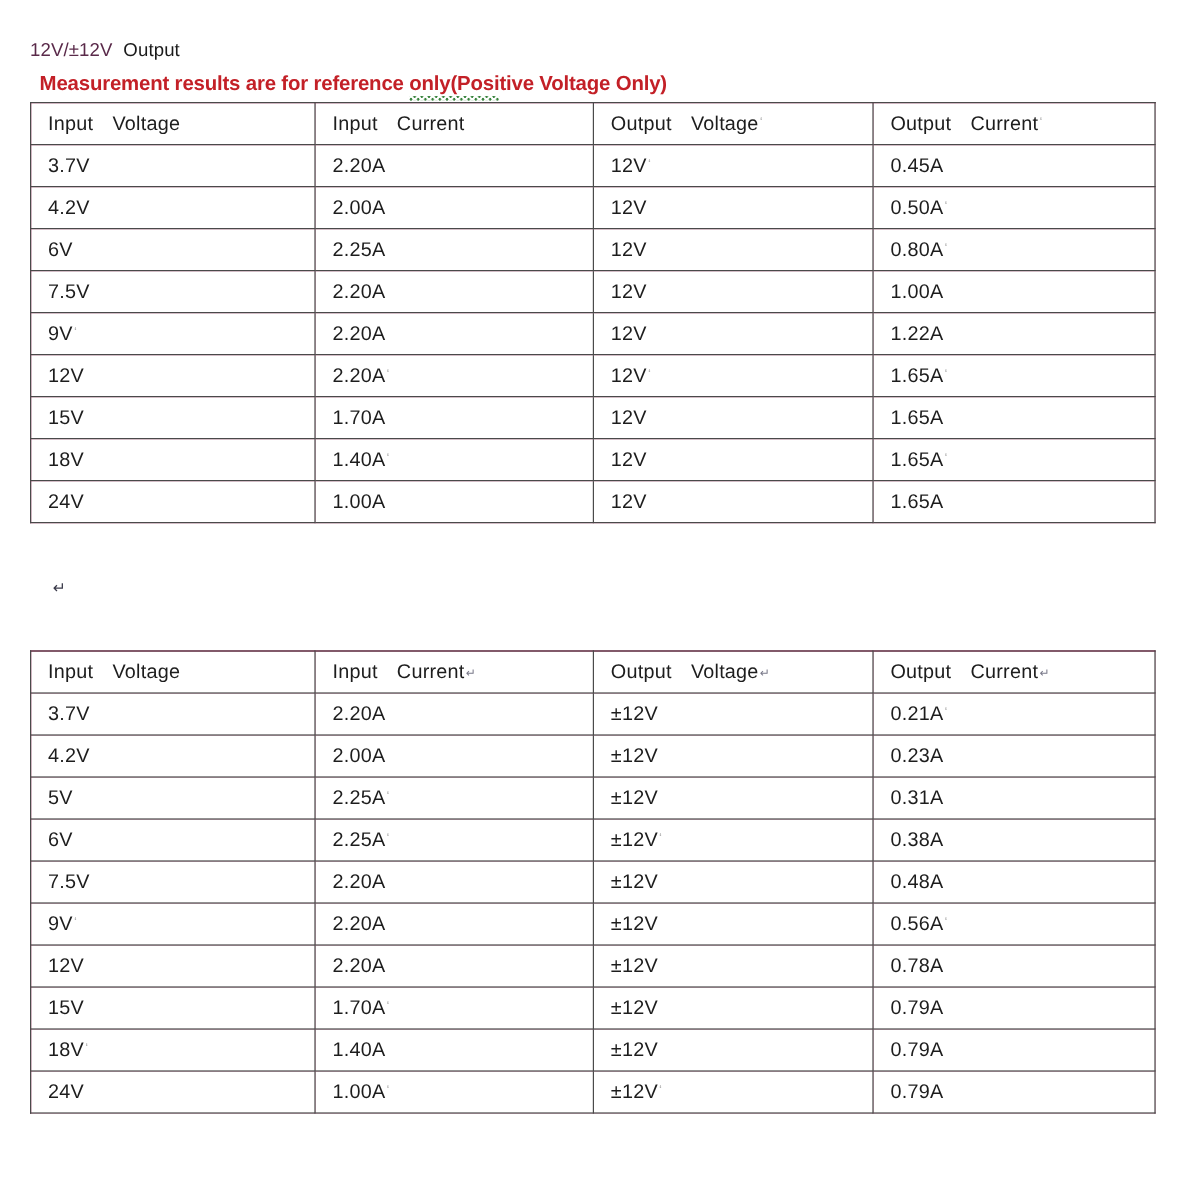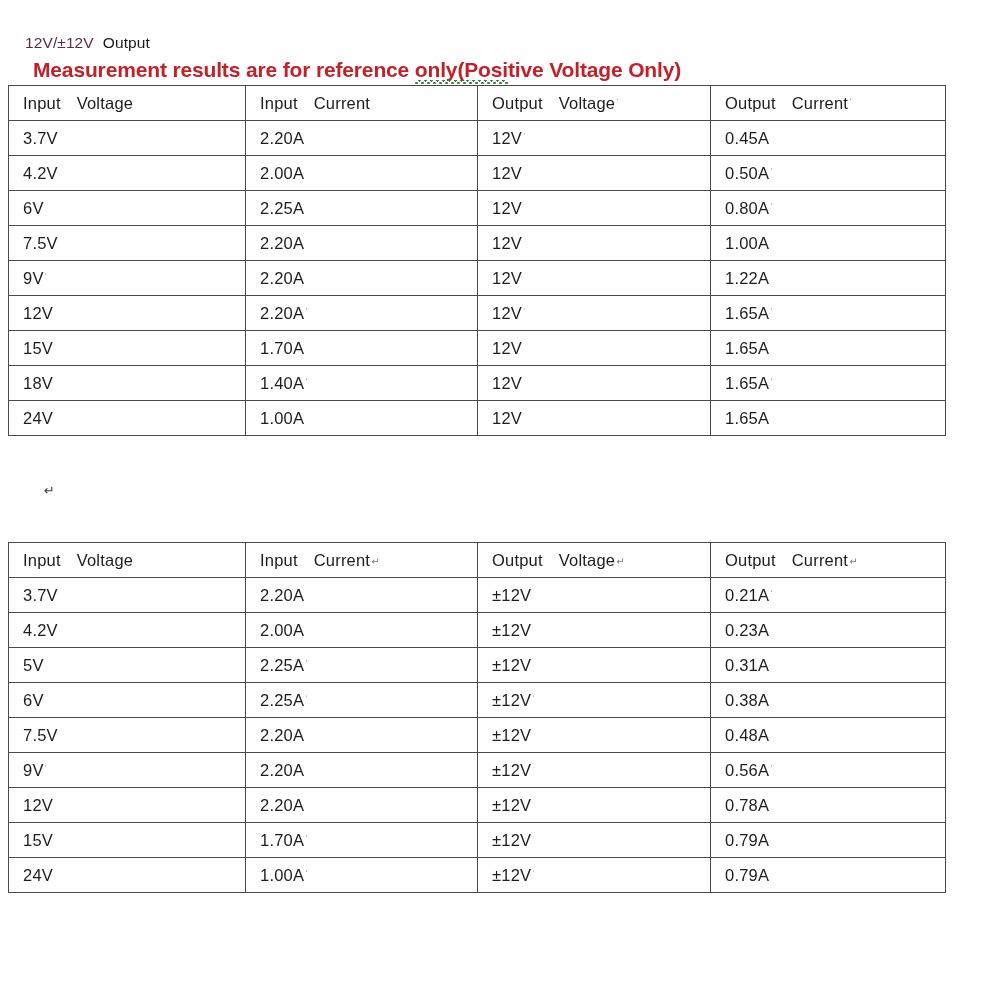--- a/index.html
+++ b/index.html
@@ -40,21 +40,21 @@
   }
   .doc-title .out {
     color: #1a1a1a;
     margin-left: 9px;
   }
 
   
   .section-heading {
     position: absolute;
     left: 33px;
-    font-size: 21px;
+    font-size: 17px;
     line-height: 22px;
     font-weight: 700;
     color: #c32027;
     white-space: nowrap;
     letter-spacing: -0.15px;
   }
   .section-heading .sq {
     position: relative;
     display: inline-block;
   }
@@ -84,21 +84,21 @@
     top: 484px;
     font-size: 13px;
     color: #3a3a4a;
     line-height: 14px;
     font-family: "DejaVu Sans", sans-serif;
   }
 
   
   .data-table {
     position: absolute;
-    left: 8px;
+    left: 25px;
     width: 937px;
     border-collapse: collapse;
     table-layout: fixed;
     background: #be185d;
   }
   #table-1 { top: 85px; }
   #table-2 { top: 542px; }
 
   .data-table col.c1 { width: 237px; }
   .data-table col.c2 { width: 232px; }
@@ -290,20 +290,26 @@
           <td><span>±12V</span></td>
           <td><span>0.78A</span></td>
         </tr>
         <tr>
           <td><span>15V</span></td>
           <td><span>1.70A</span><span class="artifact">‘</span></td>
           <td><span>±12V</span></td>
           <td><span>0.79A</span></td>
         </tr>
         <tr>
+          <td><span>18V</span><span class="artifact">‘</span></td>
+          <td><span>1.40A</span></td>
+          <td><span>±12V</span></td>
+          <td><span>0.79A</span></td>
+        </tr>
+        <tr>
           <td><span>24V</span></td>
           <td><span>1.00A</span><span class="artifact">‘</span></td>
           <td><span>±12V</span><span class="artifact">‘</span></td>
           <td><span>0.79A</span></td>
         </tr>
       </tbody>
   </table>
 
 </div>
 

